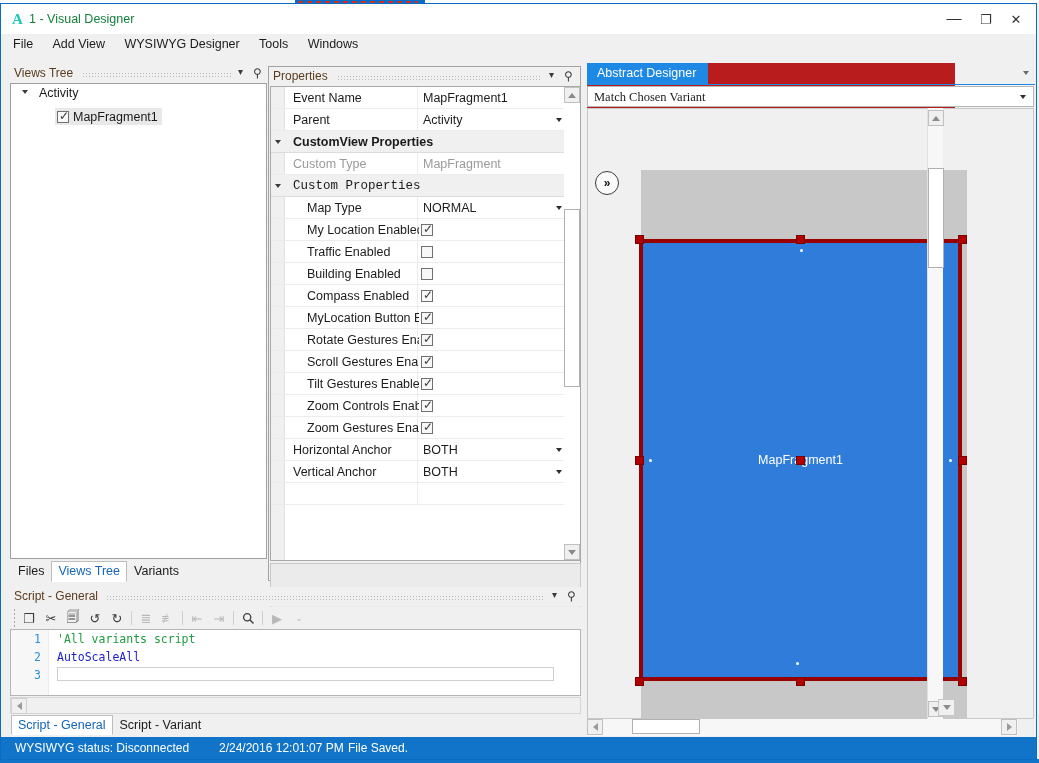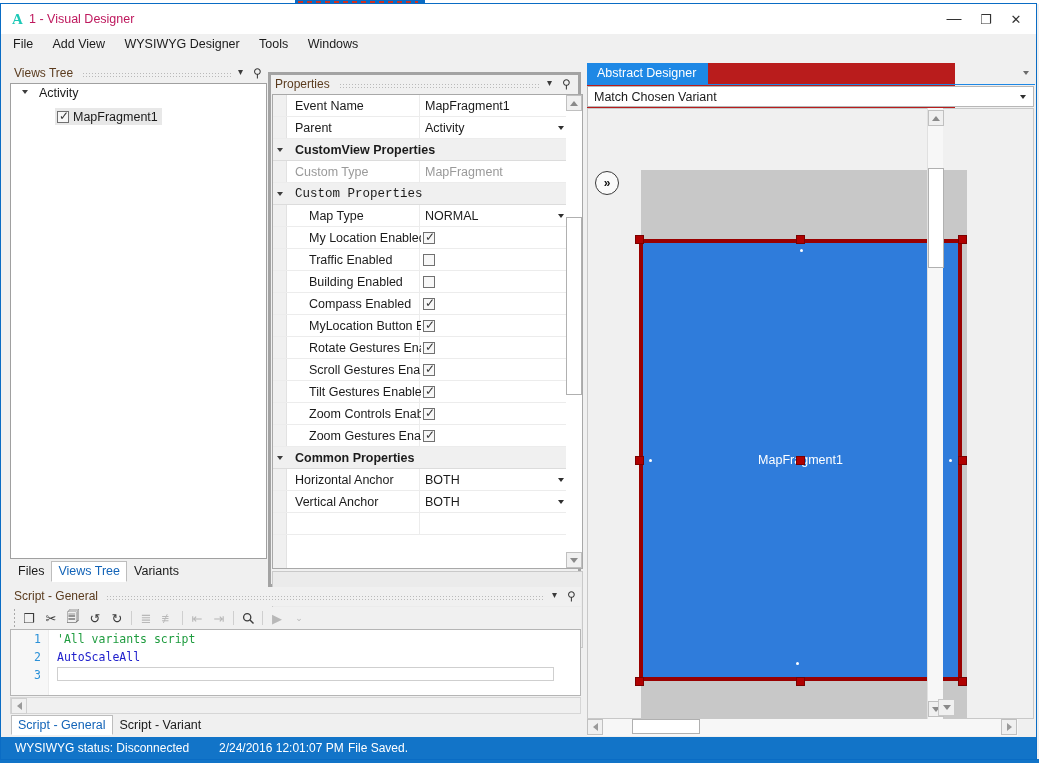--- a/index.html
+++ b/index.html
@@ -44,21 +44,21 @@
   .titlebar {
     position: relative; height: 30px; background: #ffffff;
   }
   .app-glyph {
     position: absolute; left: 11px; top: 7px;
     font-size: 15px; font-weight: bold; color: #1ec9b7;
     font-family: "Liberation Serif", serif;
   }
   .title-text {
     position: absolute; left: 28px; top: 8px;
-    font-size: 12.5px; color: #be185d;
+    font-size: 12.5px; color: #15803d;
   }
   .winbtn {
     position: absolute; top: 0; width: 32px; height: 29px;
     cursor: default;
   }
   .winbtn span {
     position: absolute; left: 50%; top: 50%;
     transform: translate(-50%,-50%);
     color: #333; font-size: 13px; line-height: 1;
   }
@@ -142,22 +142,22 @@
     font-size: 12.5px; padding: 2px 6px 3px 6px; cursor: pointer;
     color: #1b1b1b; border: 1px solid transparent;
   }
   .tab.active {
     color: #1364b8; background: #ffffff;
     border: 1px solid #bdbdbd; border-bottom-color: #ffffff;
   }
 
   
   .props-panel {
-    position: absolute; left: 267px; top: 68px; width: 313px; height: 515px;
-    border: 3px solid #a3a3a3; background: #f0f0f0;
+    position: absolute; left: 267px; top: 62px; width: 313px; height: 515px;
+    border: 1px solid #a3a3a3; background: #f0f0f0;
   }
   .props-grid-wrap {
     position: absolute; left: 1px; top: 19px; width: 311px; height: 475px;
     background: #ffffff; border: 1px solid #a8a8a8; overflow: hidden;
   }
   .props-leftstrip {
     position: absolute; left: 0; top: 0; width: 14px; height: 100%;
     background: #f0f0f0; border-right: 1px solid #e2e2e2;
   }
   .prow {
@@ -298,21 +298,21 @@
     width: 0; height: 0;
     border-top: 4.5px solid #6b6b6b;
     border-left: 3.5px solid transparent;
     border-right: 3.5px solid transparent;
   }
   .variant-combo {
     position: absolute; left: 0px; top: 23px; width: 447px; height: 21px;
     background: #ffffff; border: 1px solid #b7b7b7;
   }
   .variant-combo .vc-text {
-    position: absolute; left: 6px; top: 3px; font-size: 12.5px;
+    position: absolute; left: 6px; top: 3px; font-size: 12.5px; font-family: Liberation Serif, serif;
   }
   .variant-combo .vc-caret {
     position: absolute; right: 7px; top: 8px;
     width: 0; height: 0;
     border-top: 4.5px solid #2e2e2e;
     border-left: 3.5px solid transparent;
     border-right: 3.5px solid transparent;
   }
   .canvas-wrap {
     position: absolute; left: 0px; top: 45px; width: 447px; height: 611px;
@@ -534,24 +534,20 @@
         <div class="pname" style="overflow:hidden;width:112px;white-space:nowrap;">Zoom Controls Enabled</div>
         <span class="cb on pcb"></span>
       </div>
 
       <div class="prow indent1">
         <div class="vsep"></div>
         <div class="pname" style="overflow:hidden;width:112px;white-space:nowrap;">Zoom Gestures Enabled</div>
         <span class="cb on pcb"></span>
       </div>
 
-      <div class="prow cat">
-        <div class="cat-arrow"></div>
-        <div class="pname">Common Properties</div>
-      </div>
 
       <div class="prow">
         <div class="vsep"></div>
         <div class="pname">Horizontal Anchor</div>
         <div class="pval">BOTH</div>
         <div class="dd-arrow"></div>
       </div>
 
       <div class="prow">
         <div class="vsep"></div>

